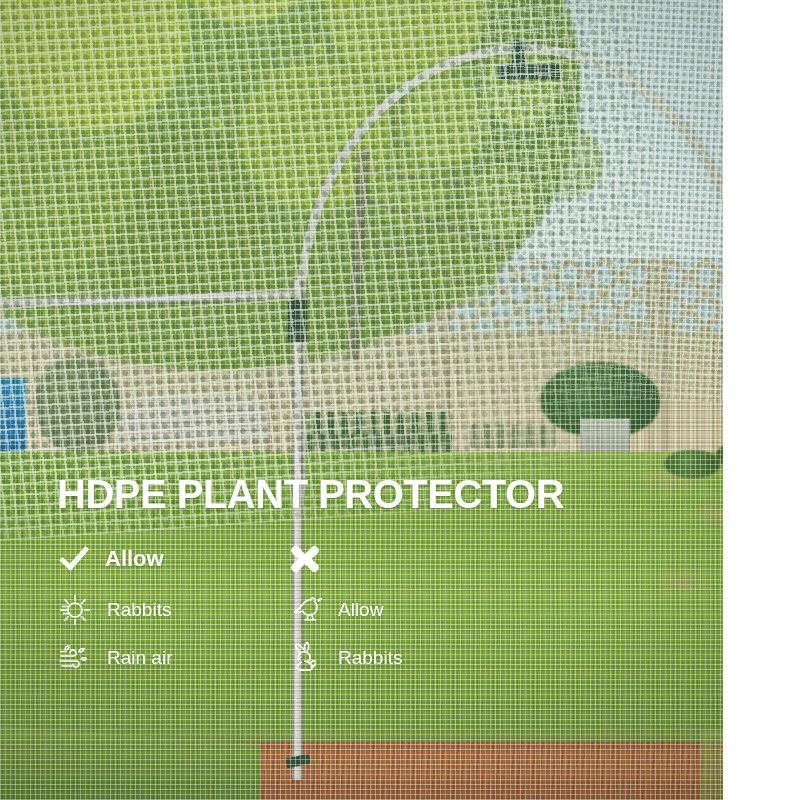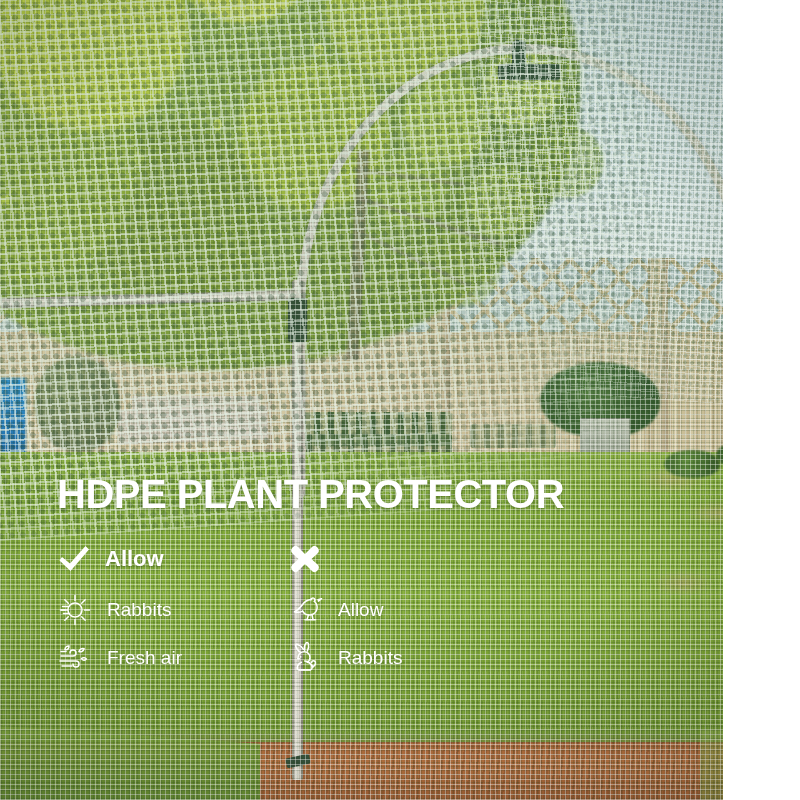--- a/index.html
+++ b/index.html
@@ -386,21 +386,21 @@
           <g fill="none" stroke="#ffffff" stroke-width="1.5" stroke-linecap="round">
             <path d="M4 16h12a3 3 0 1 0-3-3"></path>
             <path d="M3 21h16a3 3 0 1 1-3 3"></path>
             <path d="M5 26h10"></path>
             <path d="M4 11.5h5"></path>
             <path d="M8 9.5c0-2.4 2-3.8 4-3.6.3 2.4-1.4 4.3-4 3.6z"></path>
             <path d="M22 11.5c.6-2.6 3.2-3.6 5-2.8-.6 2.5-2.8 3.8-5 2.8z"></path>
             <path d="M24.5 18.5c1.6-1.4 3.9-.9 4.8.4-1.4 1.7-3.7 1.8-4.8-.4z"></path>
           </g>
         </svg>
-        <span class="rw-txt">Fresh air</span>
+        <span class="rw-txt">Rain air</span>
       </div>
 
     </div>
 
     <div class="col col-keep">
 
       <div class="col-head">
         <svg class="hdic" viewBox="0 0 34 30">
           <path d="M9.5 2.5 L17 10 L24.5 2.5 Q27 0.5 29.5 3.5 Q32 6.5 30 9 L23.5 15
                    L30 21 Q32 23.5 29.5 26.5 Q27 29.5 24.5 27.5 L17 20 L9.5 27.5

